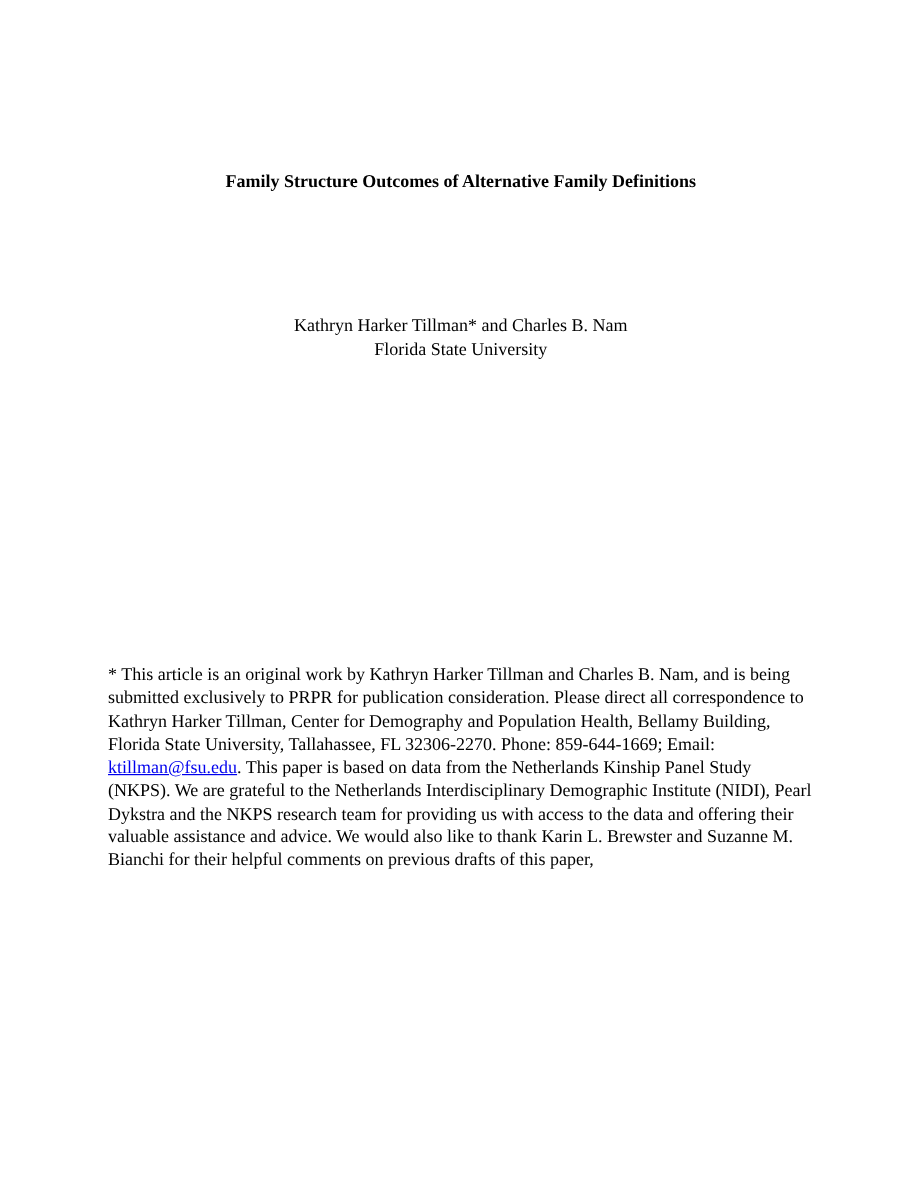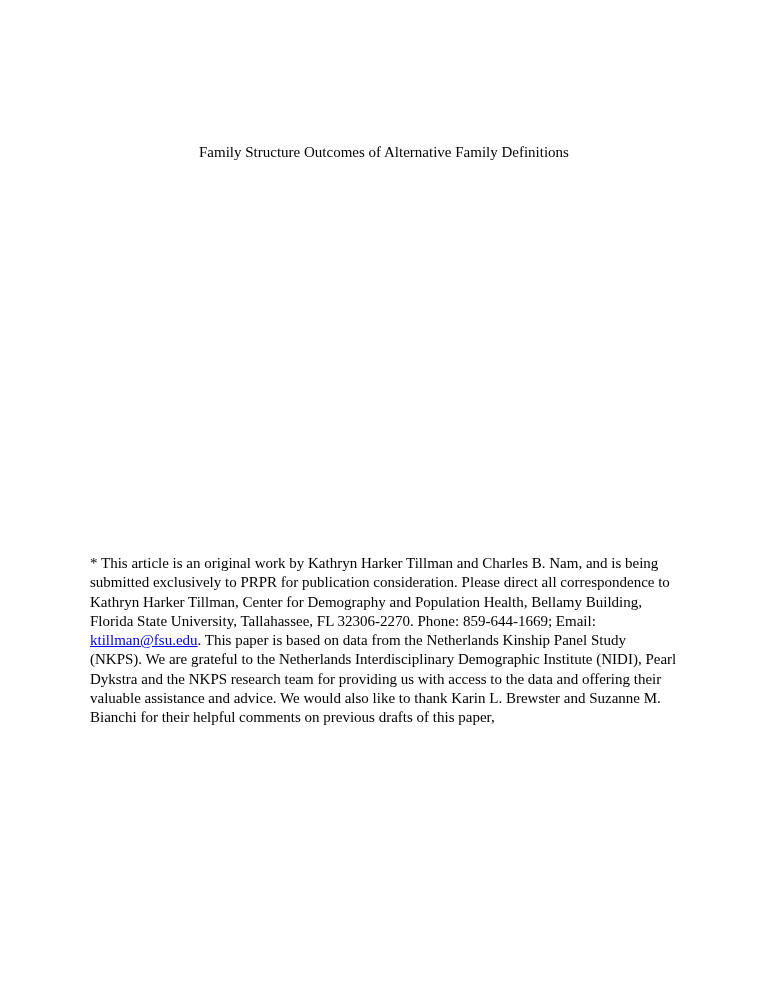--- a/index.html
+++ b/index.html
@@ -14,20 +14,21 @@
     color: #000000;
   }
   .paper-title {
     position: absolute;
     top: 143px;
     left: 0;
     width: 100%;
     text-align: center;
     font-size: 15px;
     line-height: 19px;
+    font-weight: bold;
   }
   .byline {
     position: absolute;
     top: 262px;
     left: 0;
     width: 100%;
     text-align: center;
     font-size: 15px;
     line-height: 20px;
   }
@@ -46,16 +47,20 @@
     cursor: pointer;
   }
 </style>
 </head>
 <body>
 
 <div class="page">
 
   <div class="paper-title">Family Structure Outcomes of Alternative Family Definitions</div>
 
+  <div class="byline">
+    <div>Kathryn Harker Tillman* and Charles B. Nam</div>
+    <div>Florida State University</div>
+  </div>
 
   <div class="footnote"><span>* This article is an original work by Kathryn Harker Tillman and Charles B. Nam, and is being submitted exclusively to PRPR for publication consideration. Please direct all correspondence to Kathryn Harker Tillman, Center for Demography and Population Health, Bellamy Building, Florida State University, Tallahassee, FL 32306-2270. Phone: 859-644-1669; Email: </span><a class="email-link" style="color: rgb(0, 0, 238);">ktillman@fsu.edu</a><span>. This paper is based on data from the Netherlands Kinship Panel Study (NKPS). We are grateful to the Netherlands Interdisciplinary Demographic Institute (NIDI), Pearl Dykstra and the NKPS research team for providing us with access to the data and offering their valuable assistance and advice. We would also like to thank Karin L. Brewster and Suzanne M. Bianchi for their helpful comments on previous drafts of this paper,</span></div>
 
 </div>
 
 </body></html>

